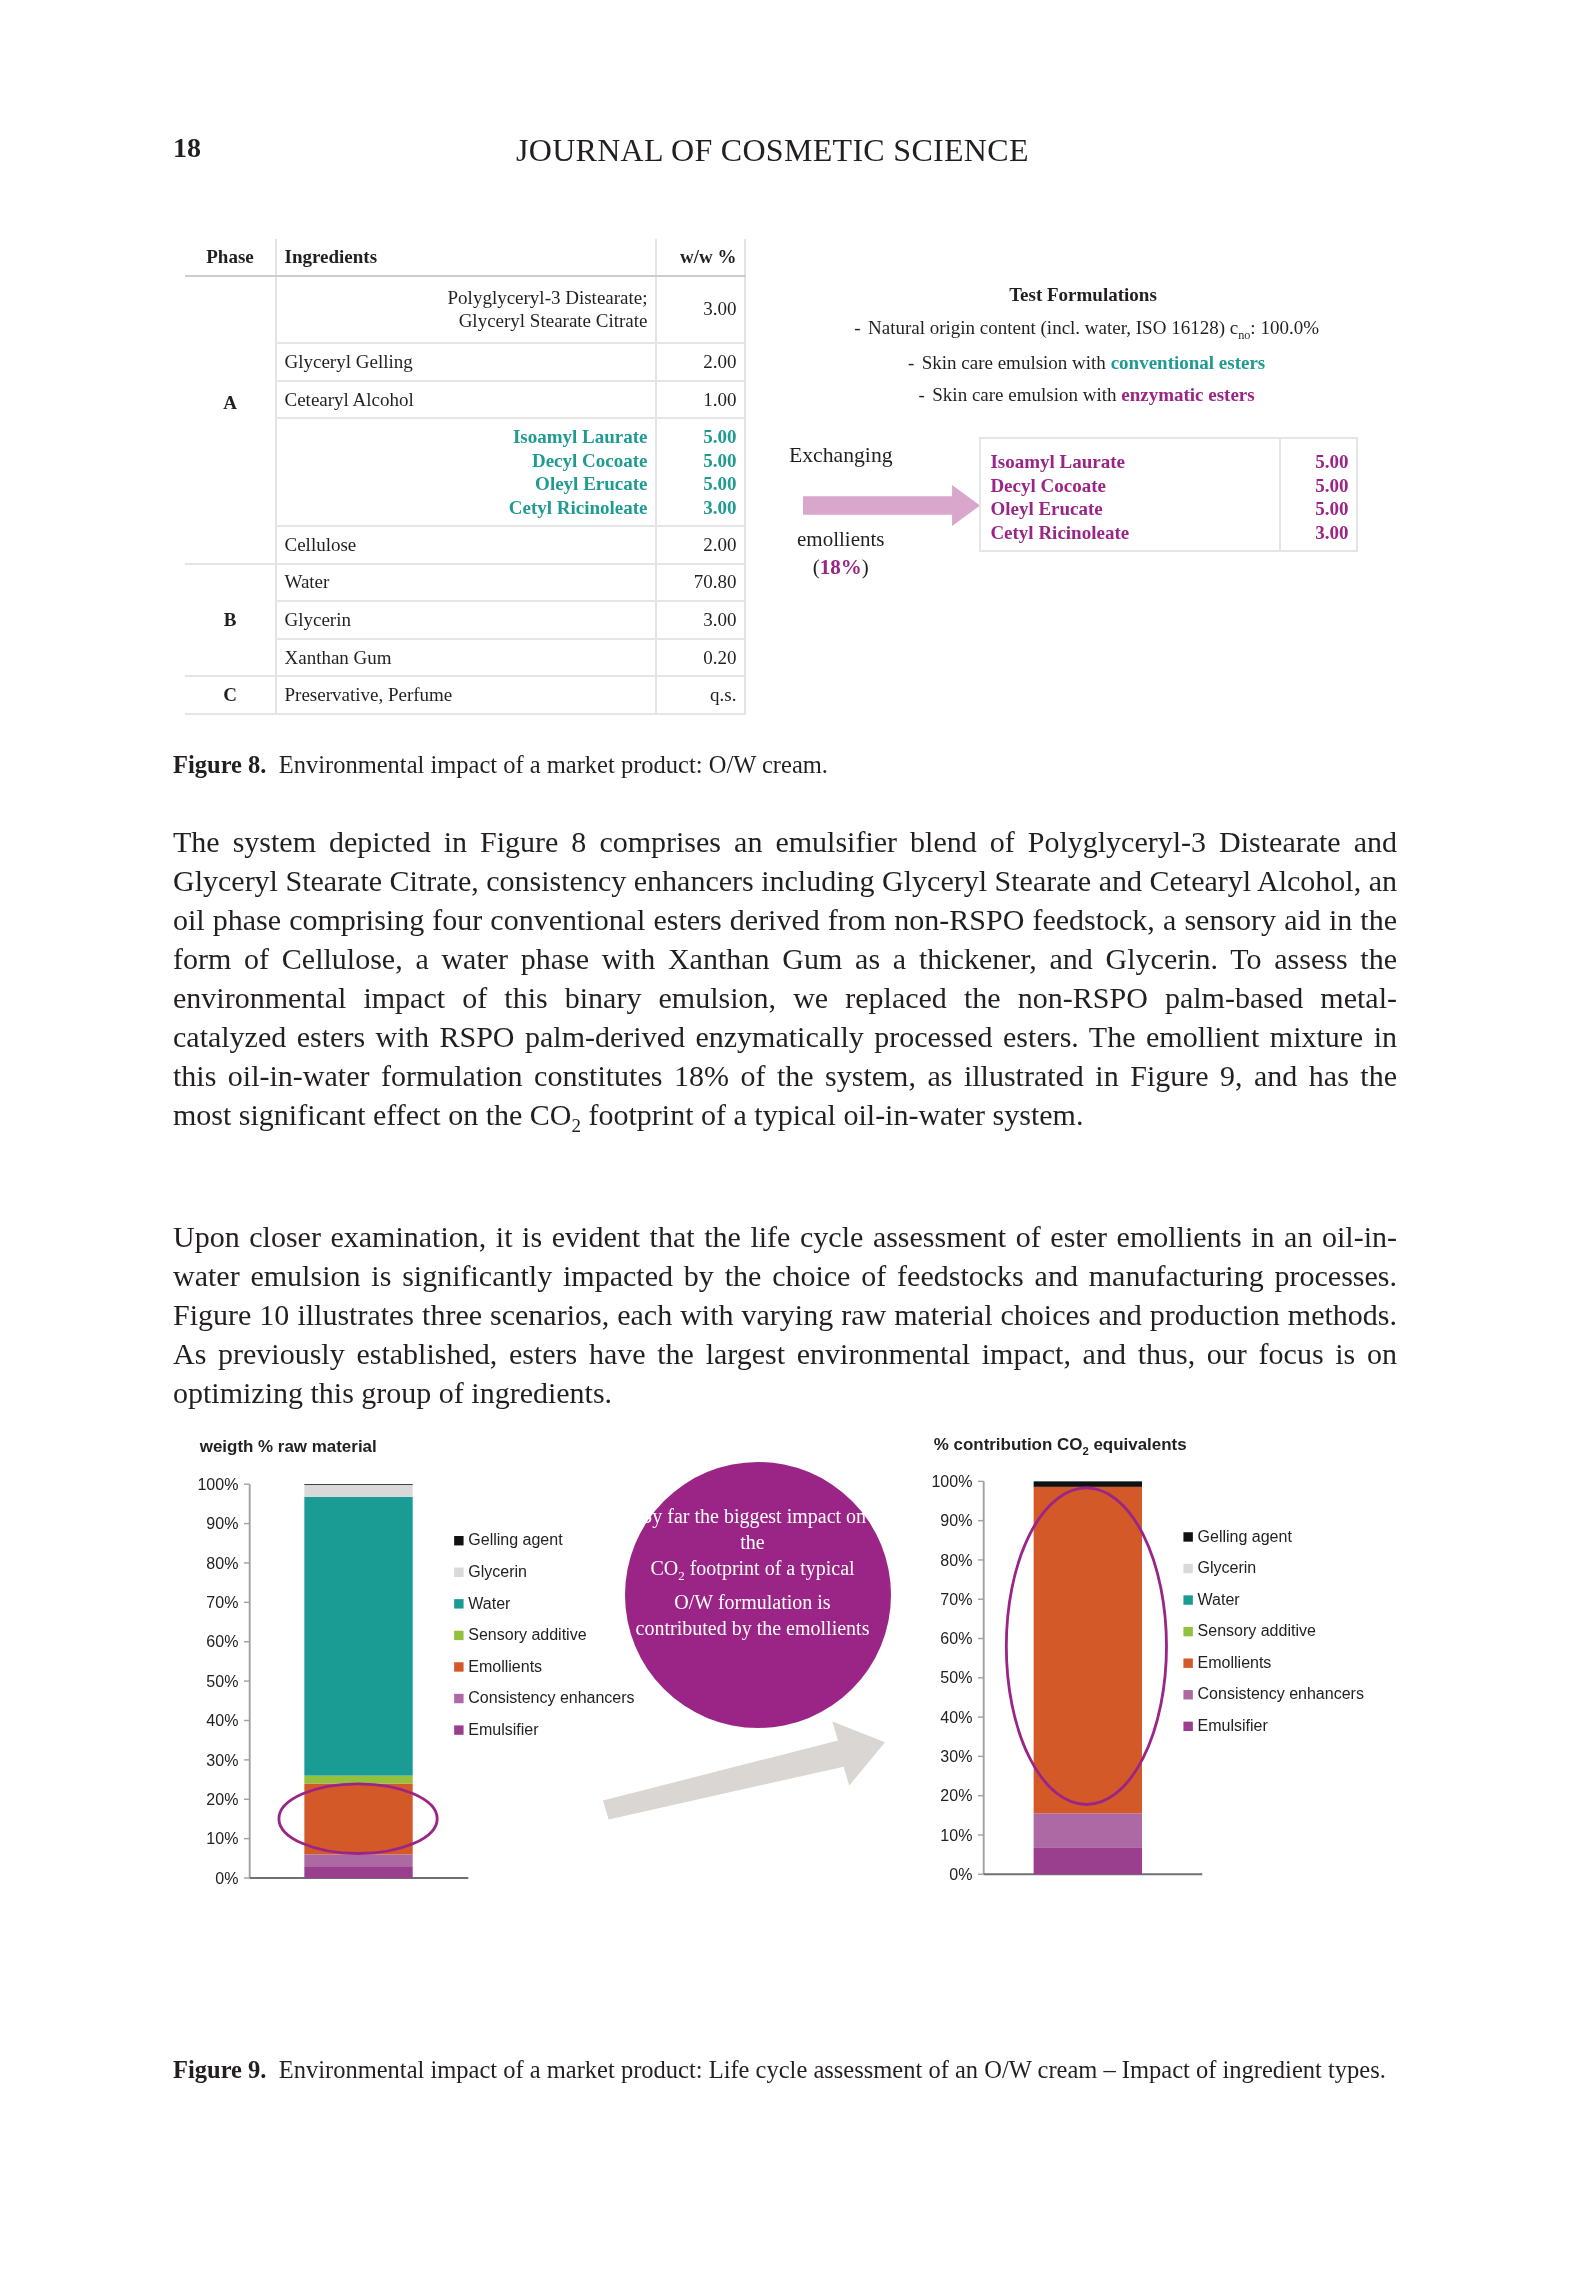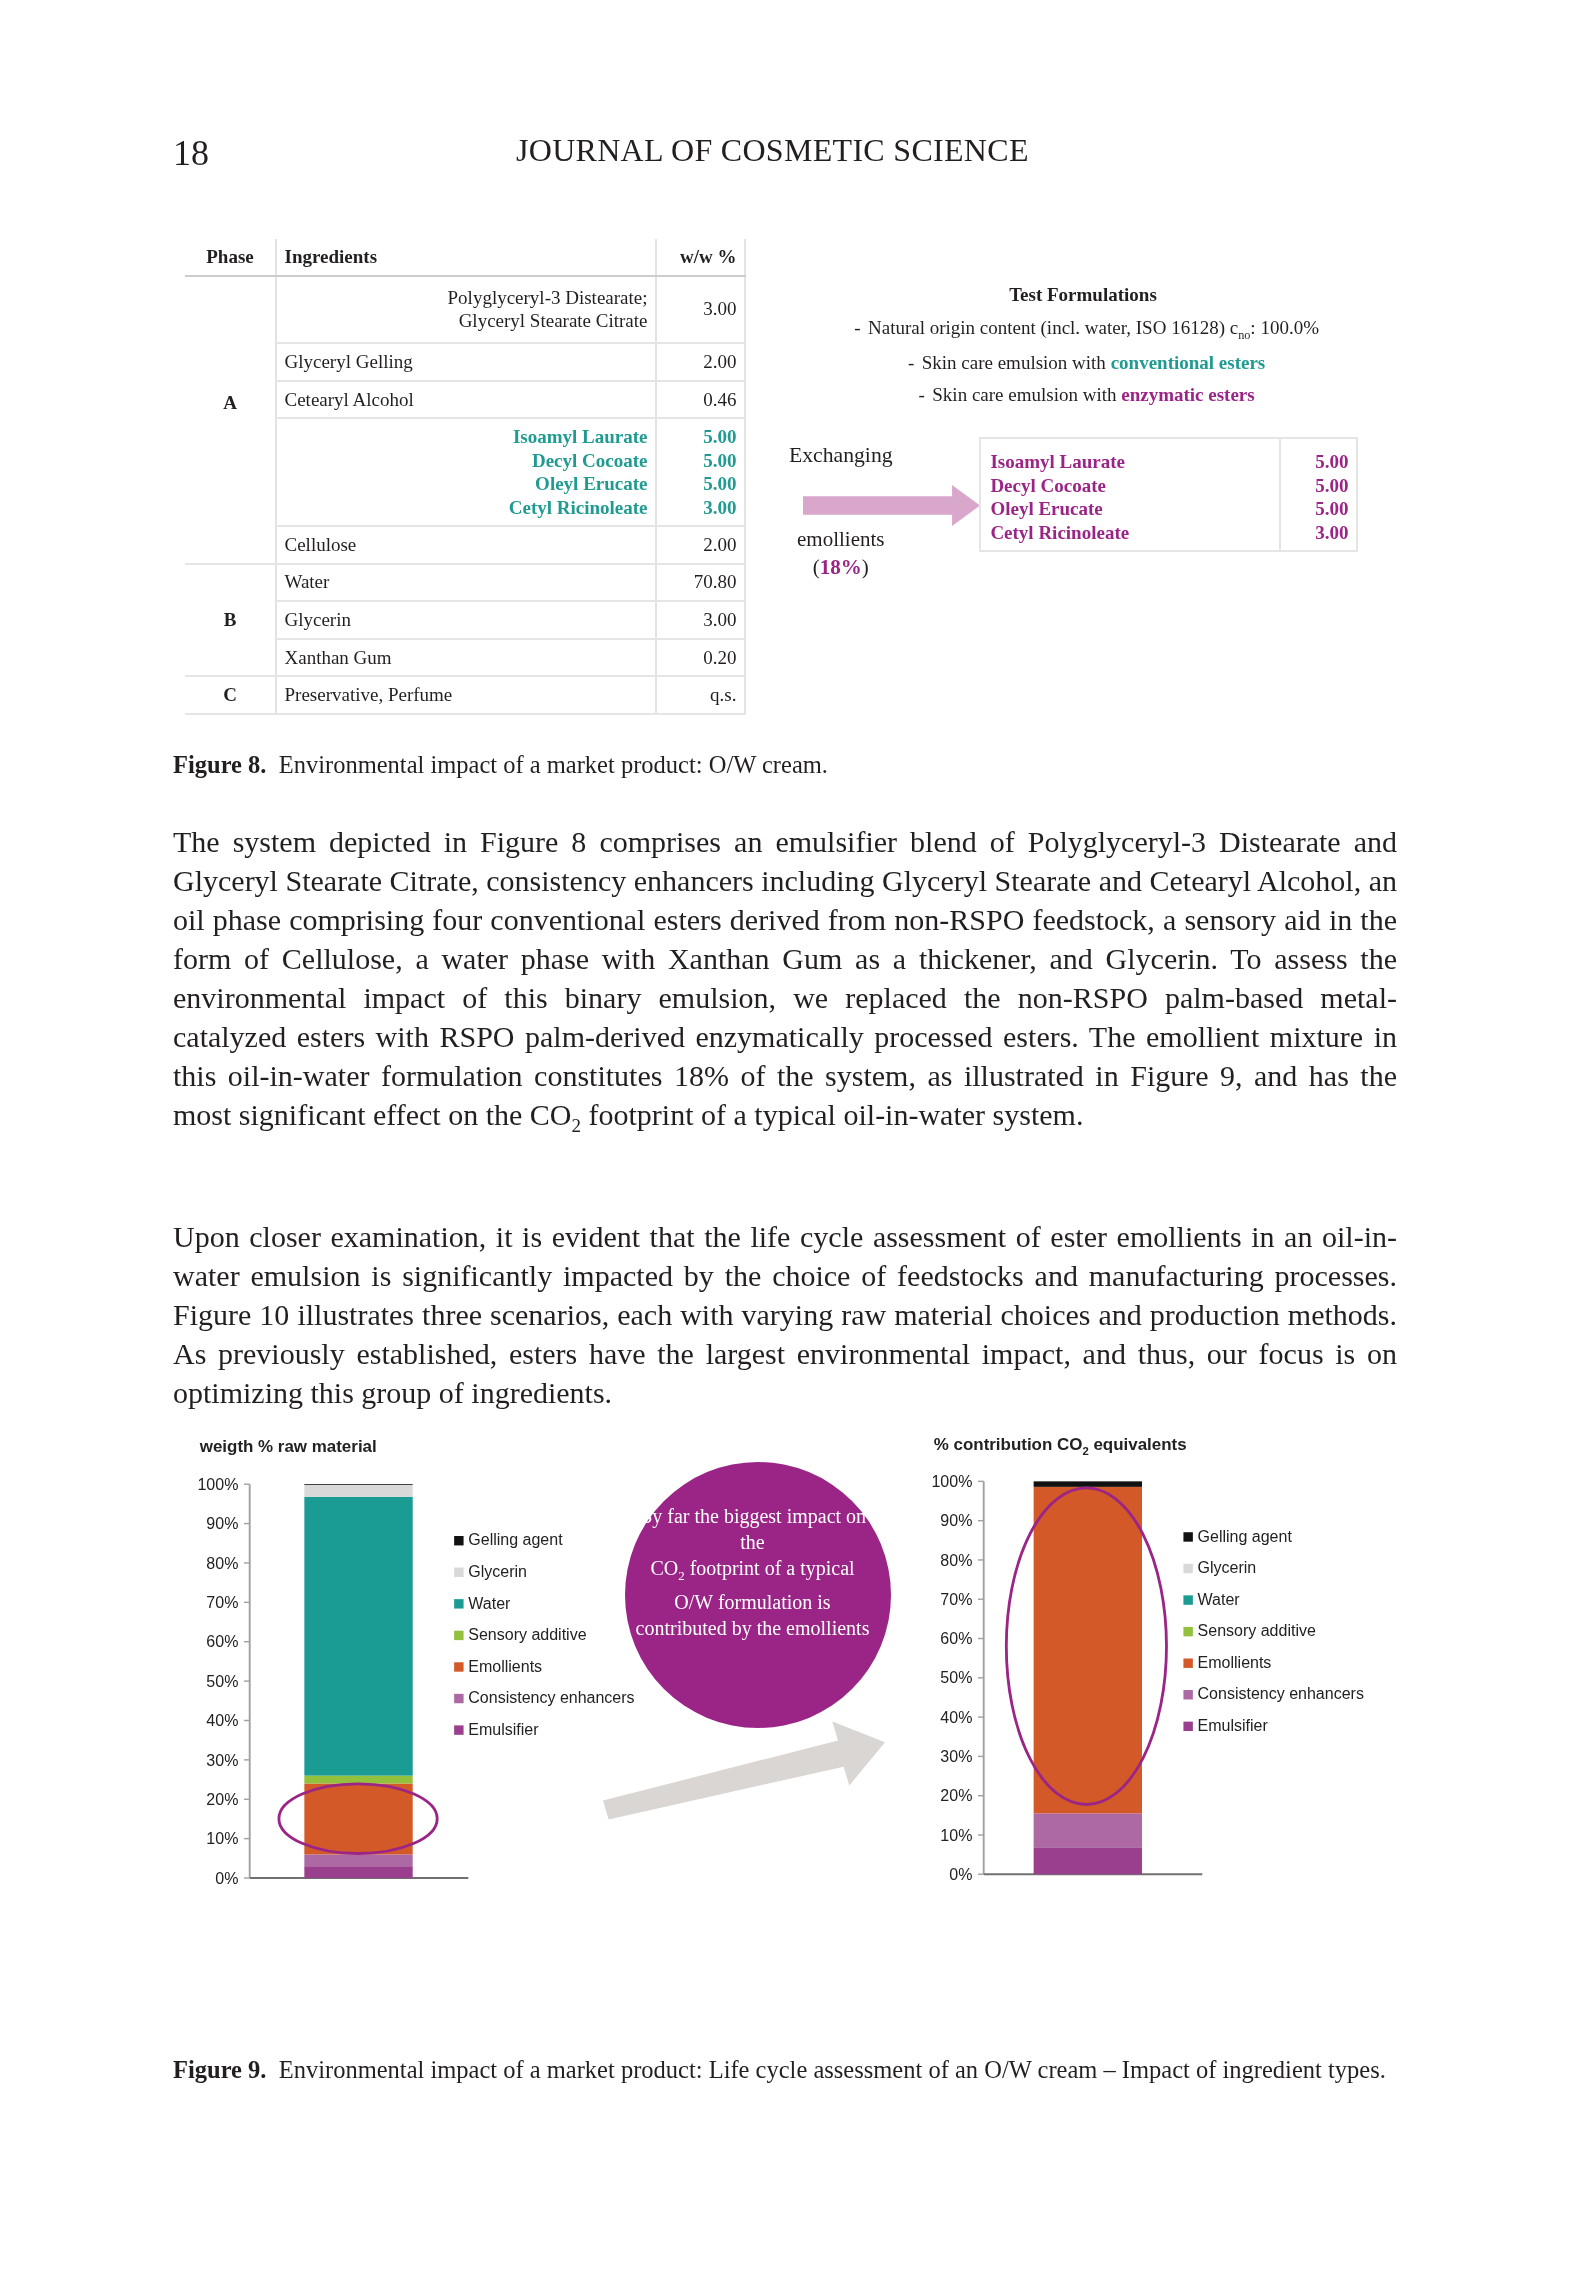--- a/index.html
+++ b/index.html
@@ -2,21 +2,21 @@
 <html style="font-size:15px"><head>
 <meta charset="utf-8">
 <style>
   html, body { margin:0; padding:0; background:#fff; }
   body { width:1589px; height:2295px; position:relative; overflow:hidden; color:#231f20; }
   .serif { font-family: "Liberation Serif", "DejaVu Serif", serif; }
   .sans { font-family: Liberation Serif, serif; }
   .abs { position:absolute; }
 
   
-  #page-num { left:173px; top:132px; font-size:36px; }
+  #page-num { left:173px; top:132px; font-size:28px;font-weight:bold; }
   #journal-title { left:516px; top:132px; font-size:32px; letter-spacing:0.3px; }
 
   
   #ing-table { left:185px; top:239px; width:561px; border-collapse:collapse; font-size:19px; }
   #ing-table th { font-weight:bold; text-align:left; padding:5.6px 7.5px; border-bottom:2.8px solid #ccc; height:24.5px; }
   #ing-table th.phase { text-align:center; width:75px; }
   #ing-table th.ww { text-align:right; width:72px; }
   #ing-table td { padding:3.8px 7.5px; border-bottom:2.8px solid #e5e5e5; vertical-align:middle; }
   #ing-table td.ing, #ing-table th.ing { border-left:2.8px solid #e3e3e3; }
   #ing-table td.val, #ing-table th.ww { border-left:2.8px solid #e3e3e3; border-right:2.8px solid #e3e3e3; text-align:right; }
@@ -82,21 +82,21 @@
         <div>Glyceryl Stearate Citrate</div>
       </td>
       <td class="val">3.00</td>
     </tr>
     <tr class="rn">
       <td class="ing">Glyceryl Gelling</td>
       <td class="val">2.00</td>
     </tr>
     <tr class="rn">
       <td class="ing">Cetearyl Alcohol</td>
-      <td class="val">0.46</td>
+      <td class="val">1.00</td>
     </tr>
     <tr class="remo">
       <td class="ing teal ml">
         <div>Isoamyl Laurate</div>
         <div>Decyl Cocoate</div>
         <div>Oleyl Erucate</div>
         <div>Cetyl Ricinoleate</div>
       </td>
       <td class="val teal ml">
         <div>5.00</div>

